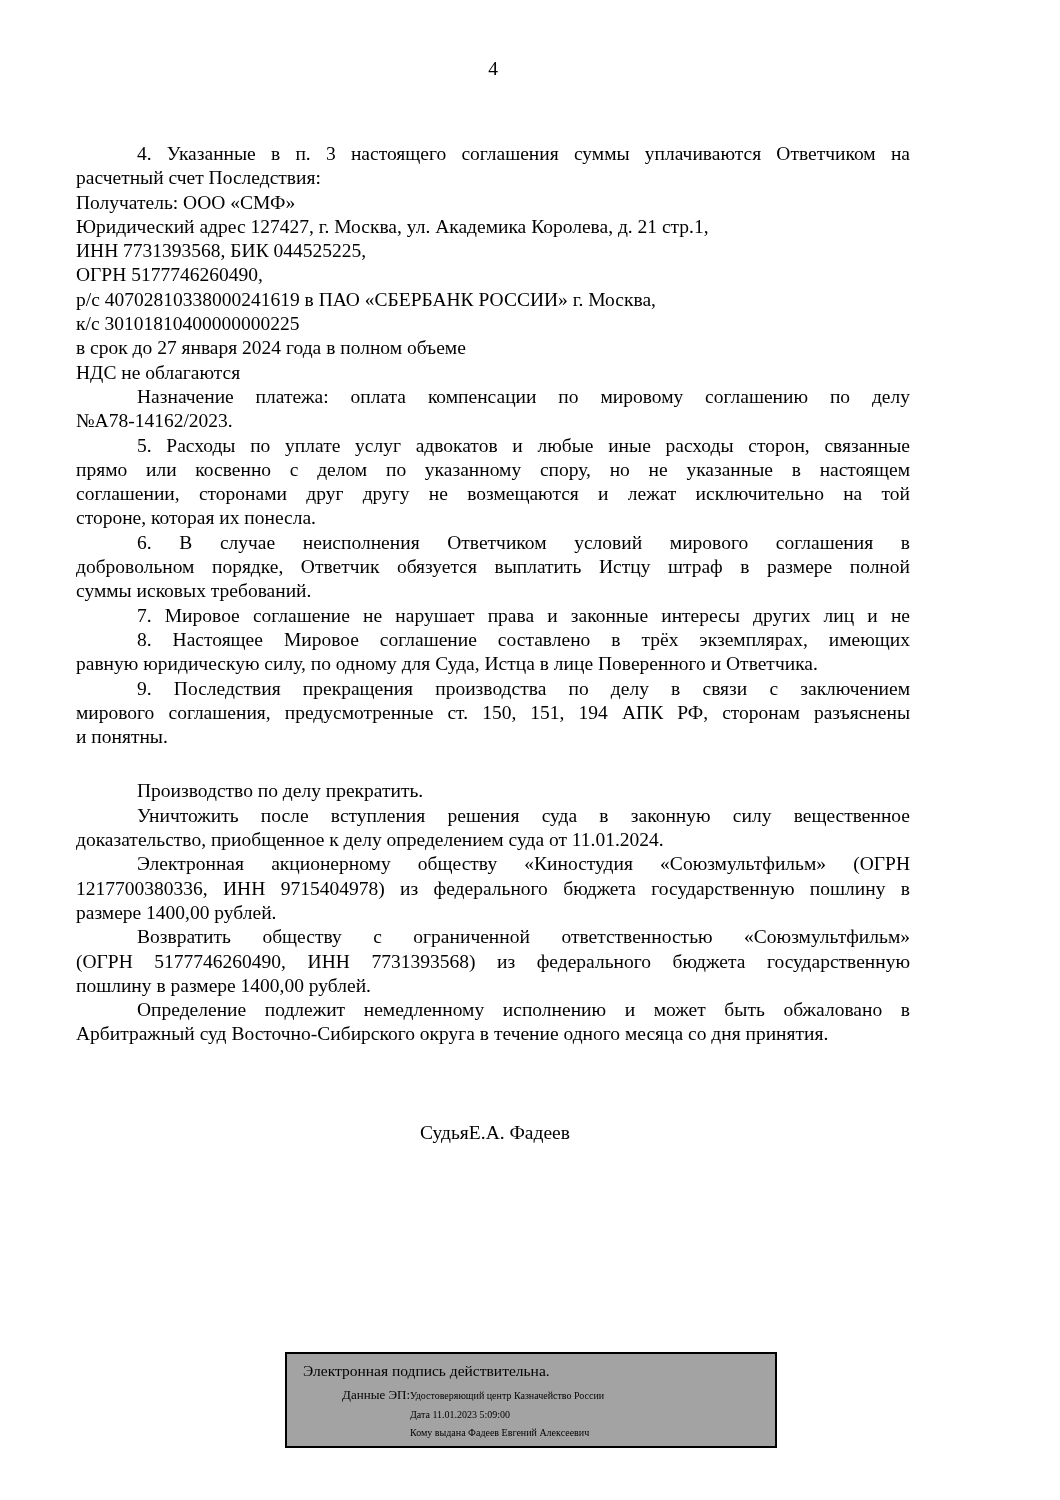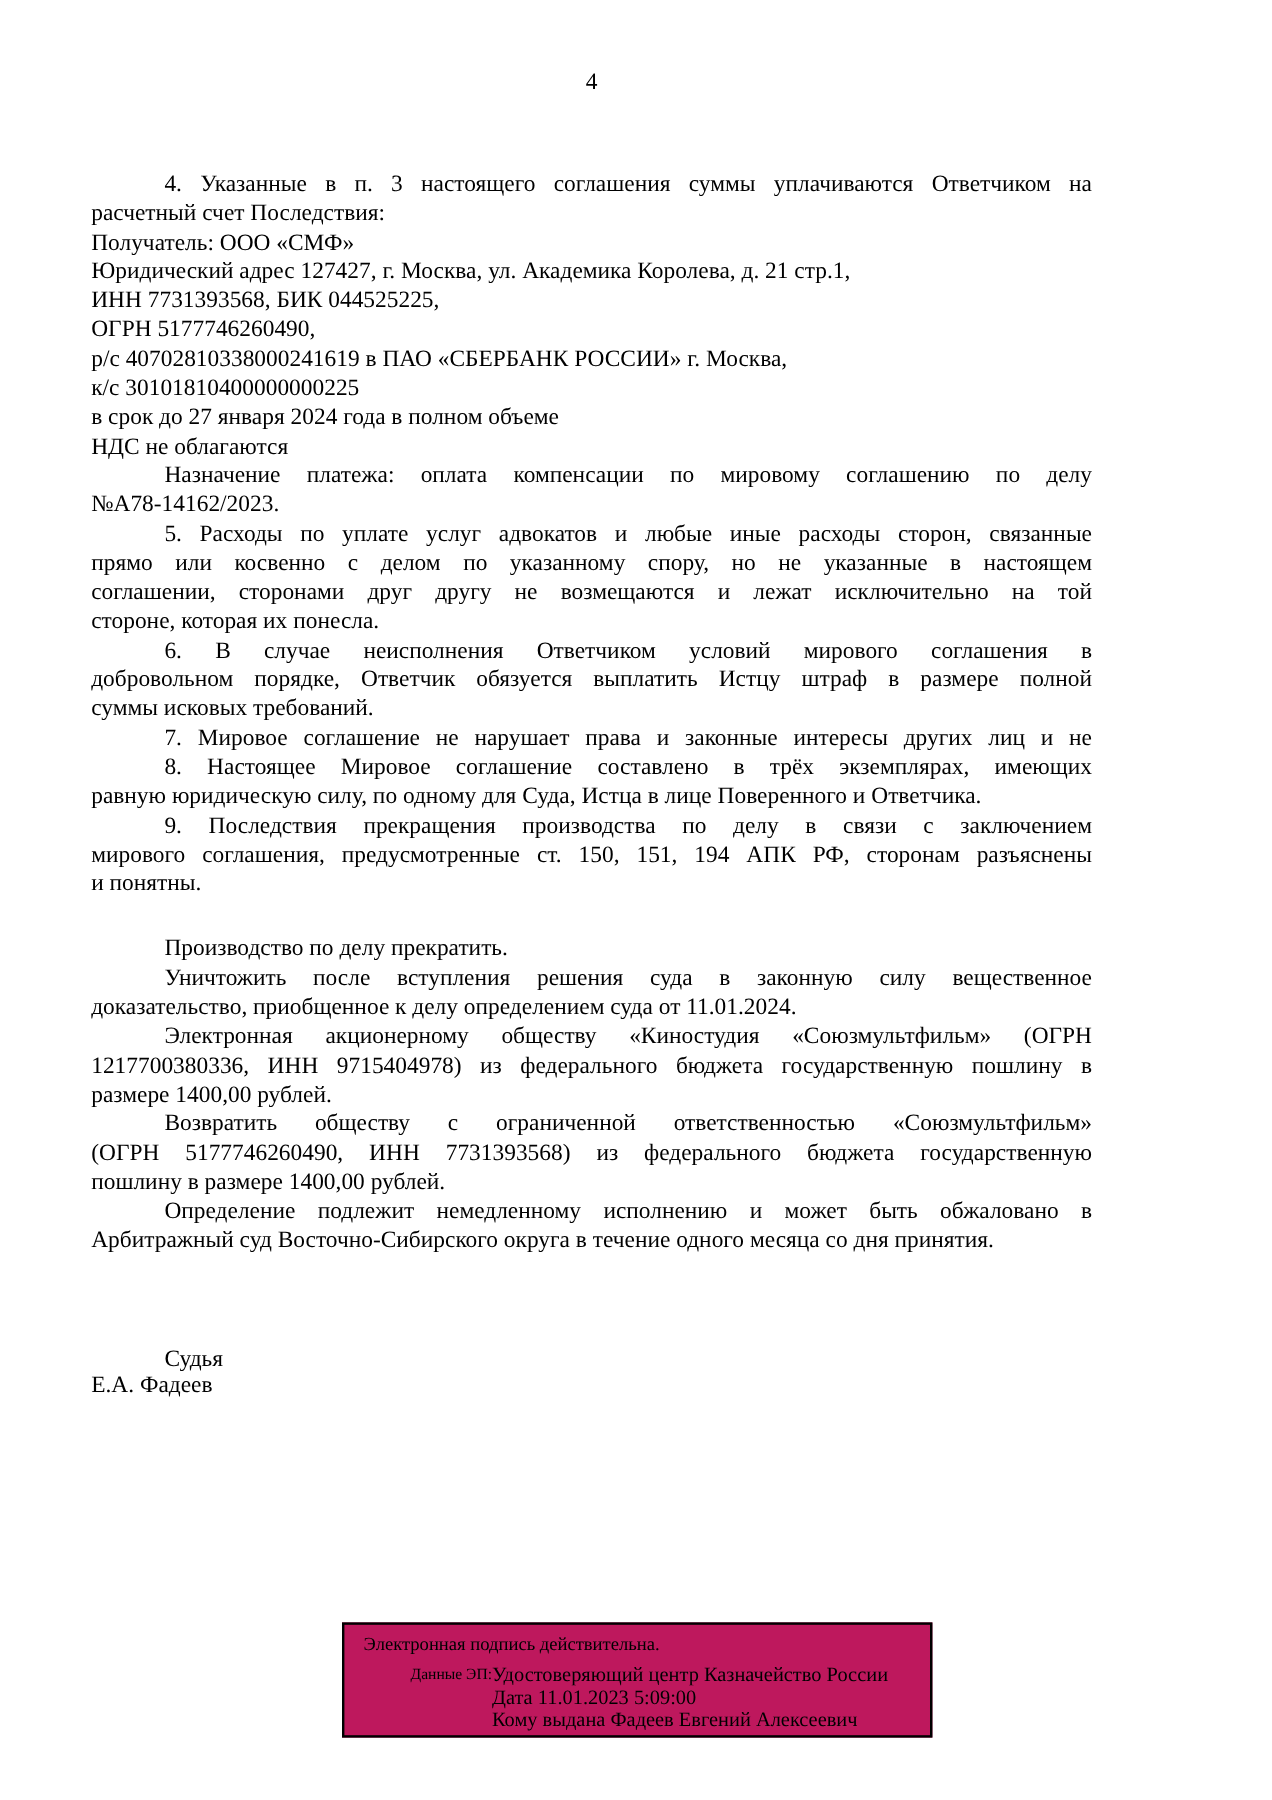--- a/index.html
+++ b/index.html
@@ -21,32 +21,31 @@
     font-size:19.5px;line-height:24.3px;
   }
   .ln{min-height:24.3px;}
   .ind{text-indent:61px;}
   .jst{text-align:justify;text-align-last:justify;}
   .spacer{height:30px;}
   .sig{
     position:absolute;left:76px;top:1122px;width:834px;
     display:flex;justify-content:center;
     font-size:19.5px;
-    flex-direction:column;
   }
   .sig-label{margin-left:61px;}
   .sig-name{margin-right:57px;}
   .stamp{
     position:absolute;left:285px;top:1352px;width:492px;height:96px;
-    border:2px solid #000;box-sizing:border-box;background:#be185d;
+    border:2px solid #000;box-sizing:border-box;background:#a3a3a3;
   }
   .stamp-title{margin:8px 0 0 16px;font-size:15.5px;}
   .stamp-row{display:flex;margin:7px 0 0 16px;}
   .stamp-label{flex:0 0 107px;font-size:13px;text-align:right;}
-  .stamp-details{font-size:17px;line-height:18.6px;}
+  .stamp-details{font-size:10px;line-height:18.6px;}
 </style>
 </head>
 <body>
 
 <div class="page">
 
   <div class="pagenum">4</div>
 
   <div class="doc-body">
     <div class="ln ind jst">4. Указанные в п. 3 настоящего соглашения суммы уплачиваются Ответчиком на</div>

